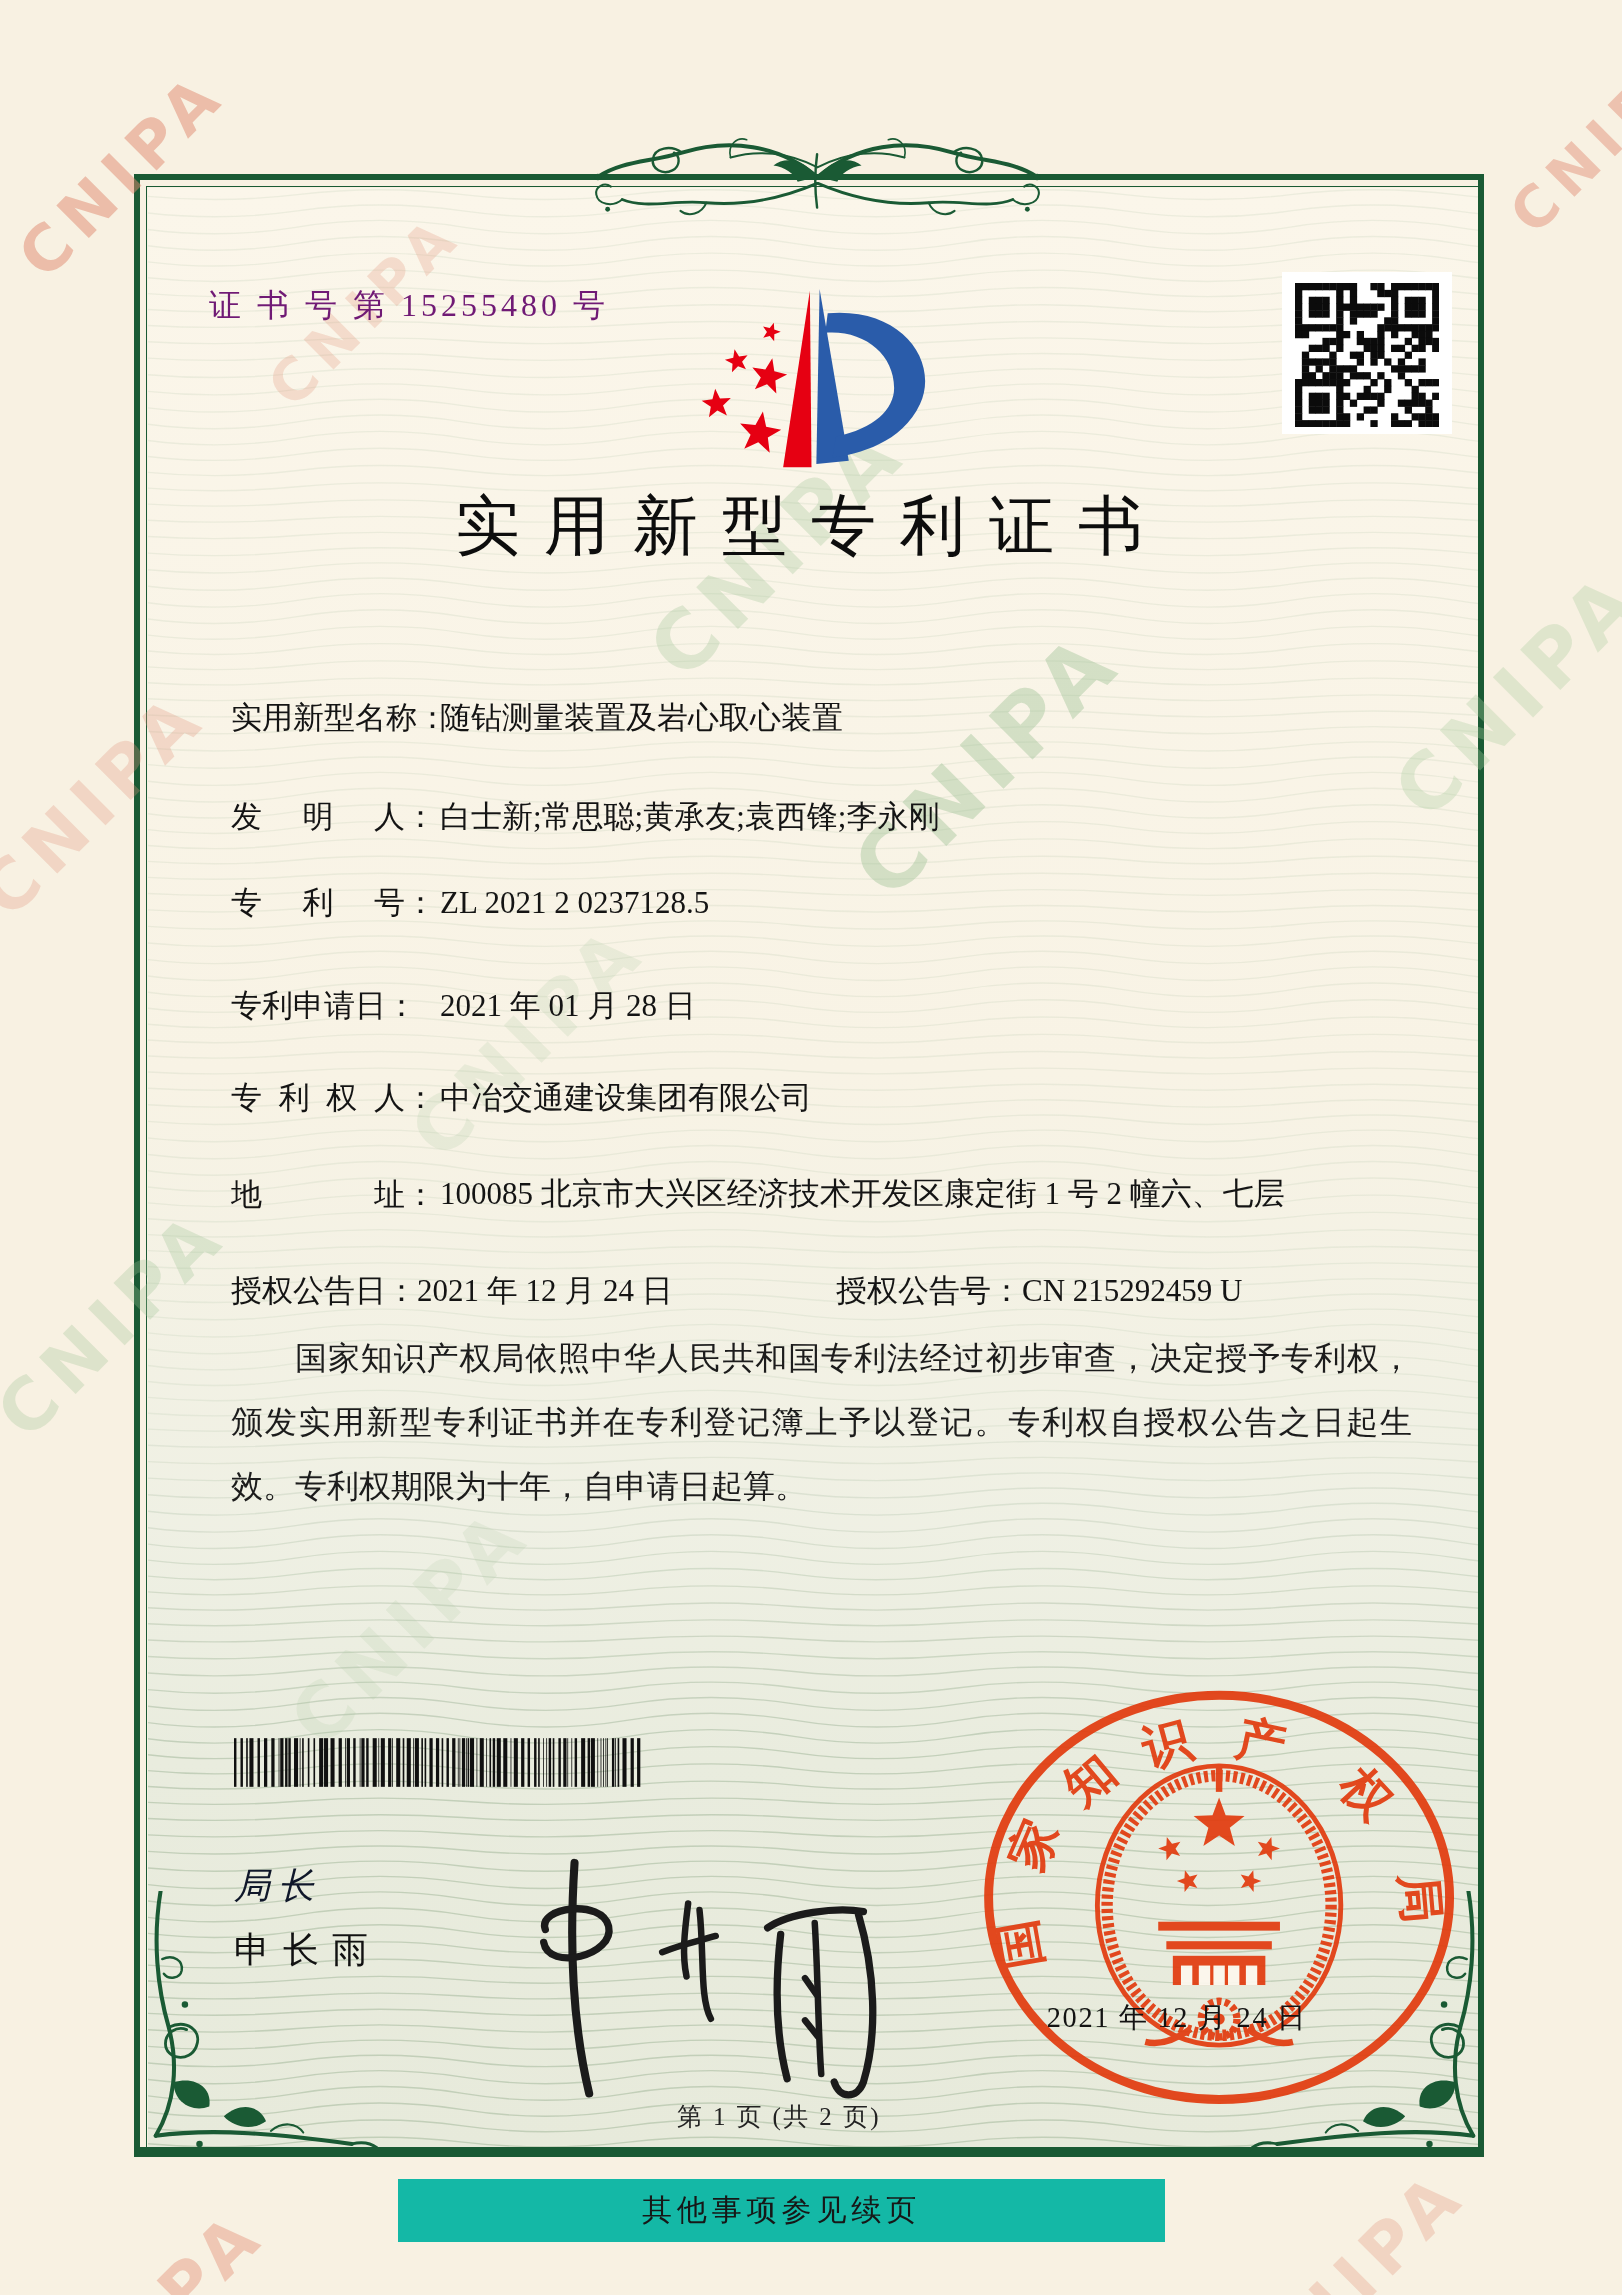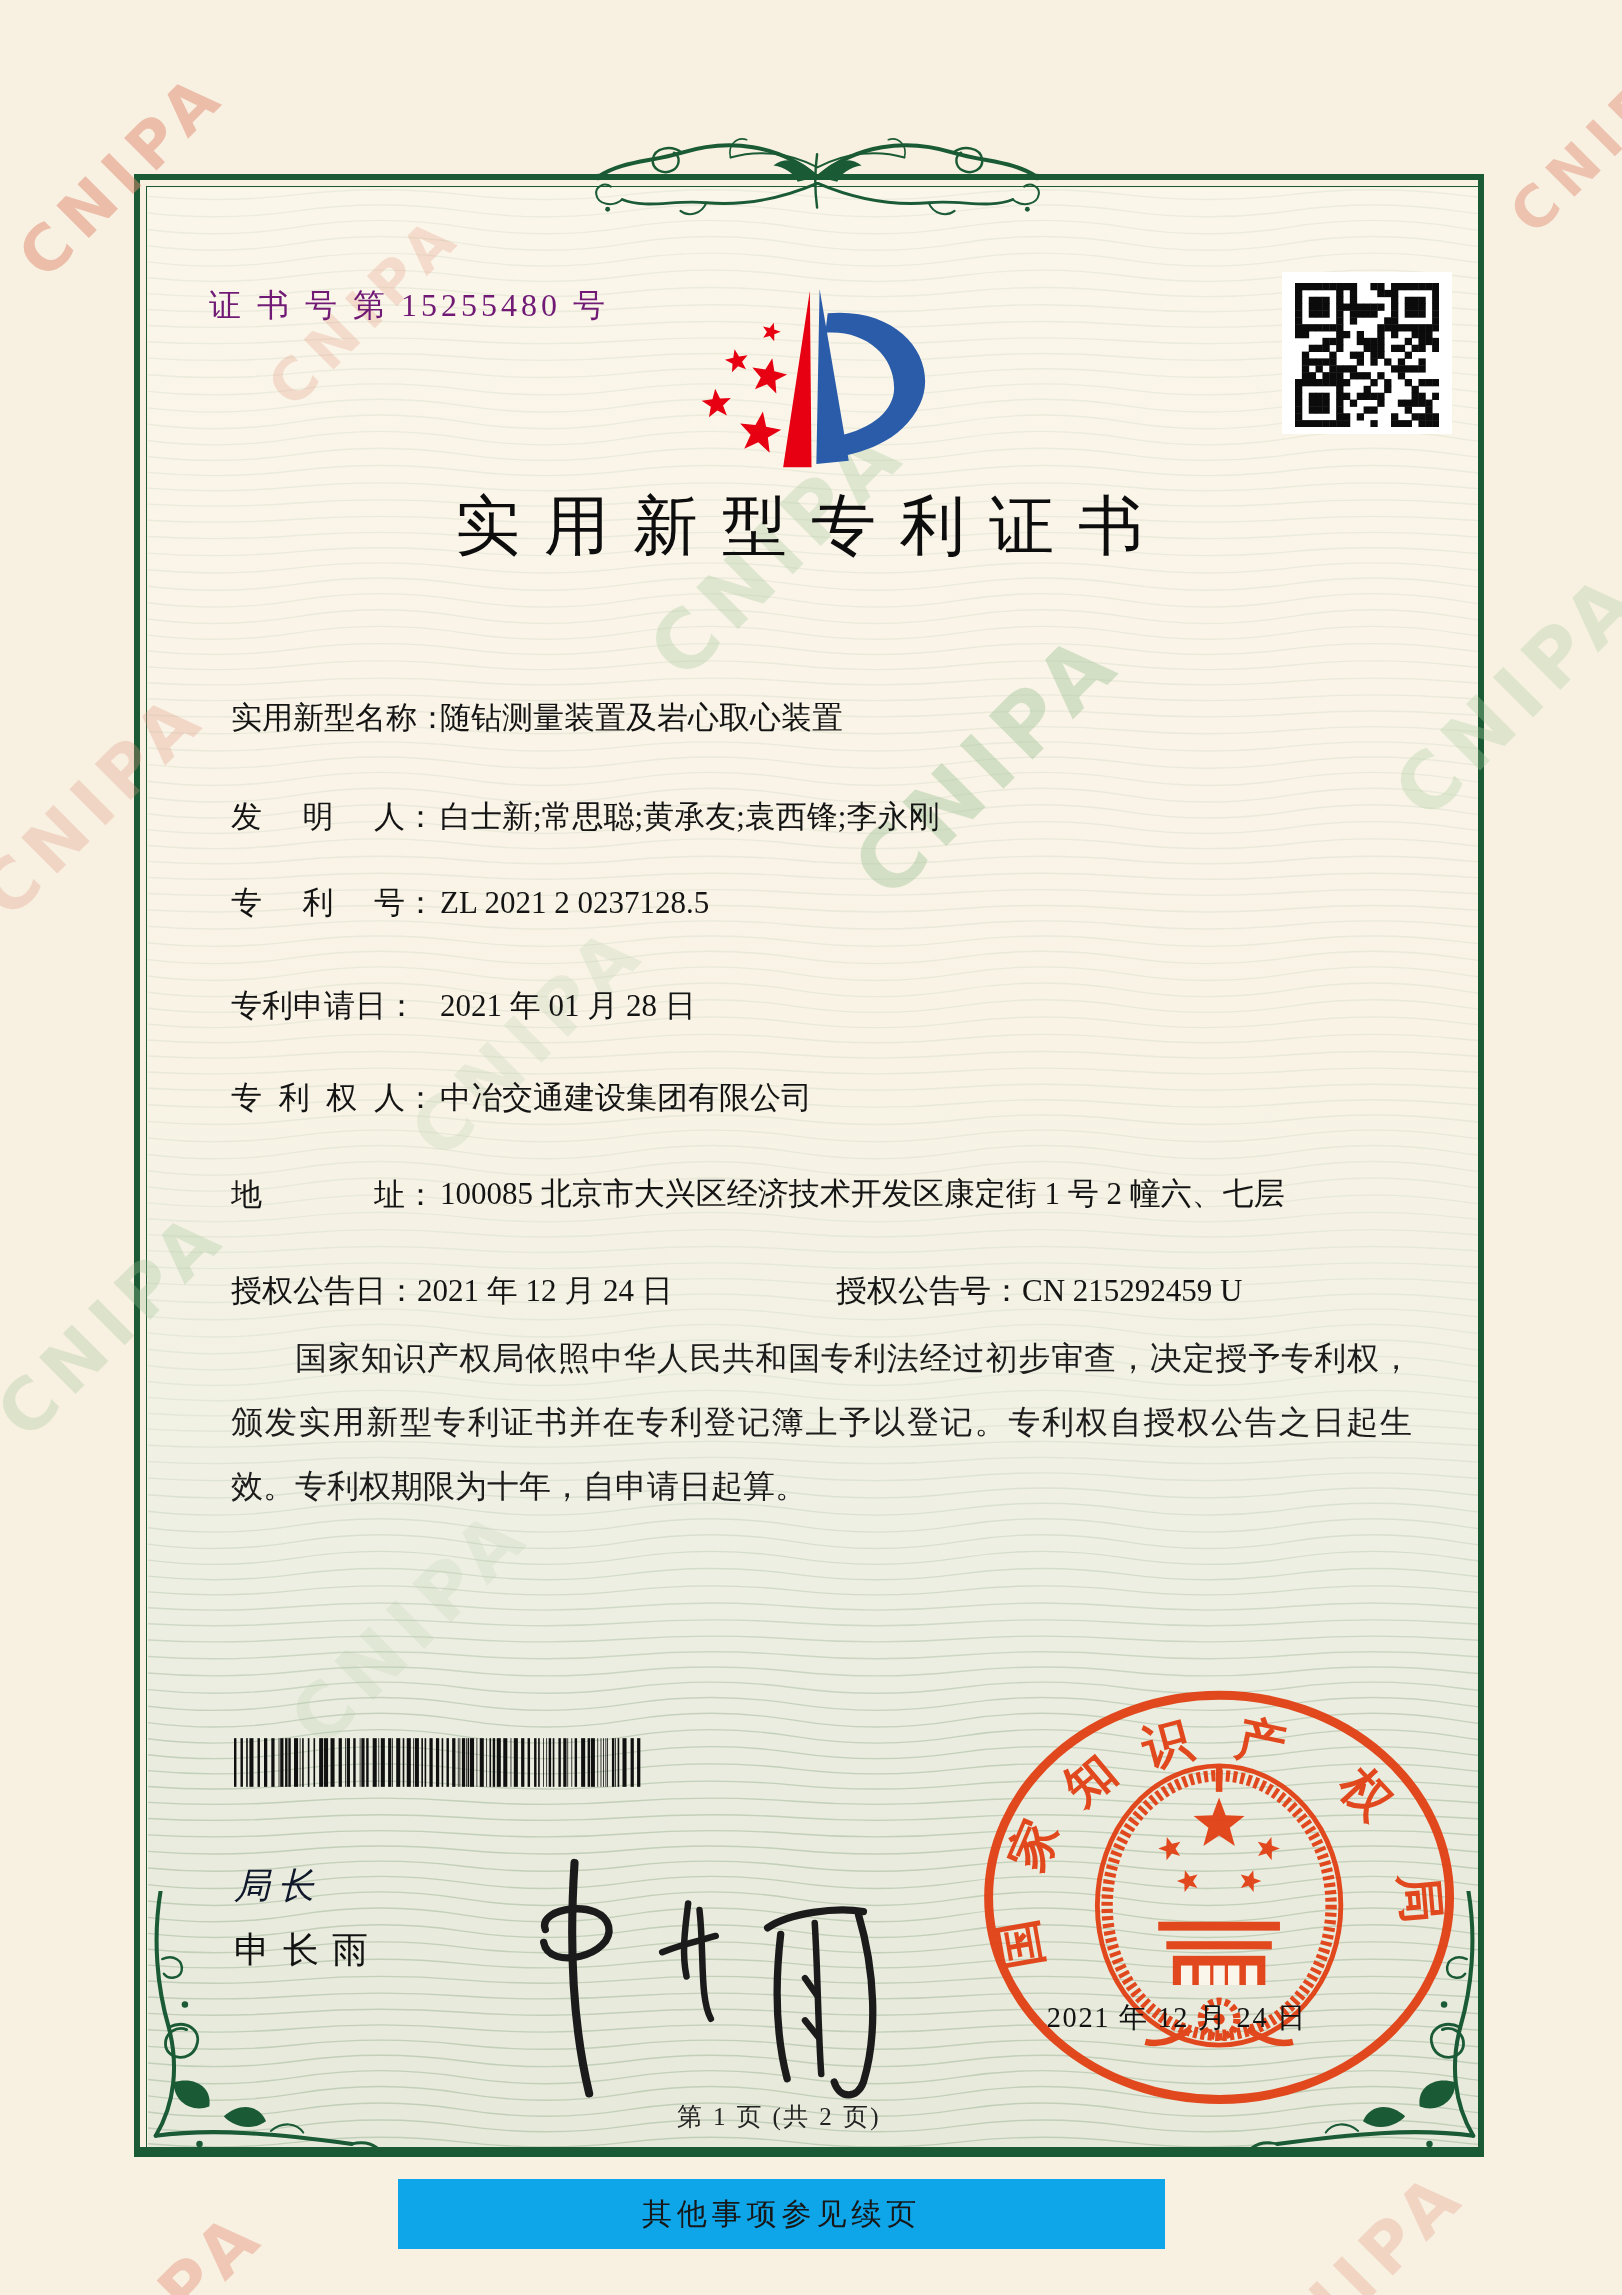--- a/index.html
+++ b/index.html
@@ -69,21 +69,21 @@
   .paras p{margin:0;text-indent:2em;}
 
   .juzhang{left:234px;top:1862px;font-size:36px;color:#0f172a;letter-spacing:8px;z-index:4;font-style:italic;}
   .director{left:234px;top:1926px;font-size:36px;color:#111;letter-spacing:13px;z-index:4;}
 
   .pageno{
     left:779px;top:2100px;transform:translateX(-50%);
     font-size:25px;color:#222;z-index:4;letter-spacing:2.4px;white-space:nowrap;
   }
   .footer-box{
-    left:398px;top:2179px;width:767px;height:70px;background:#0ea5e9;z-index:4;
+    left:398px;top:2179px;width:767px;height:63px;background:#14b8a6;z-index:4;
     display:flex;align-items:center;justify-content:center;
   }
   .footer-note{font-size:30px;color:#171717;letter-spacing:4.9px;}
 
   .qr-box{left:1282px;top:272px;width:170px;height:162px;background:#fff;z-index:4;}
   .barcode{left:234px;top:1738px;z-index:4;}
   .sig{left:495px;top:1832px;z-index:5;}
   .seal{left:978px;top:1688px;z-index:5;}
   .logo{left:690px;top:266px;z-index:4;}
 </style>

